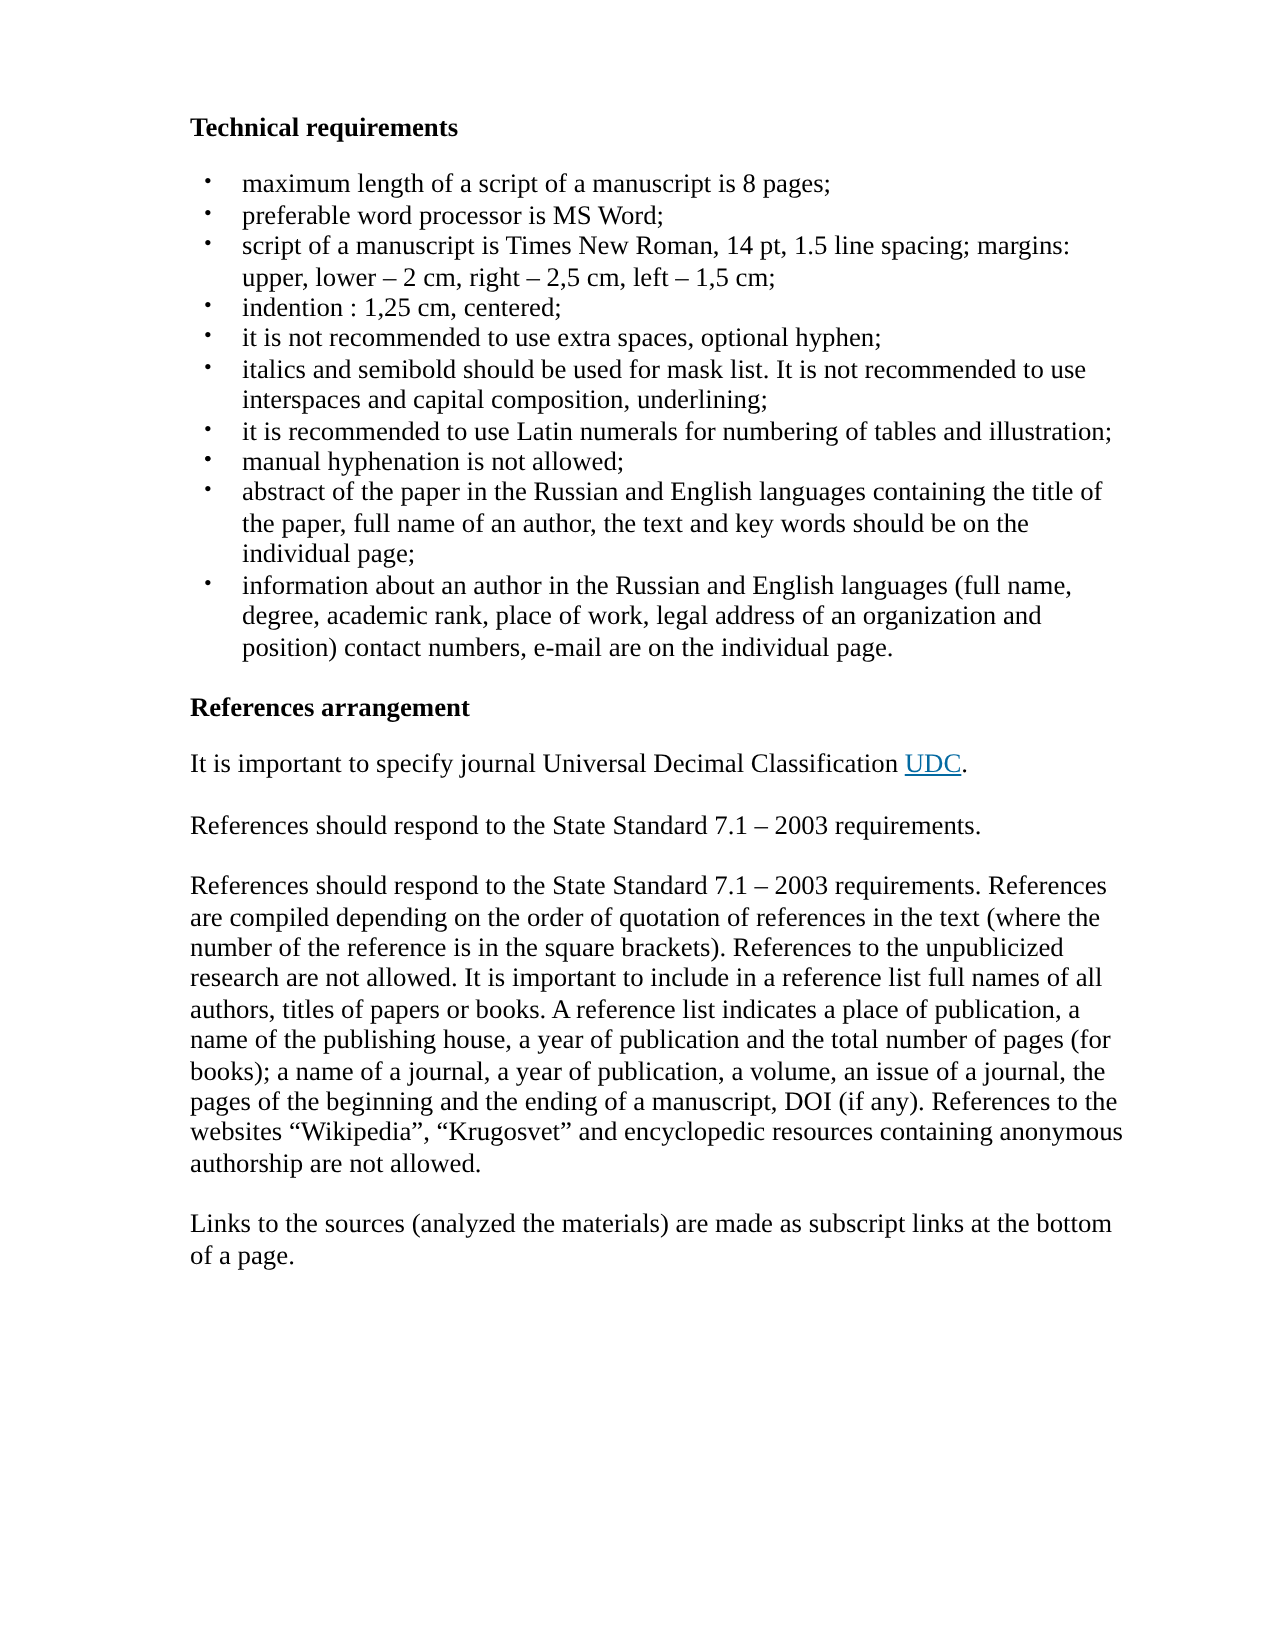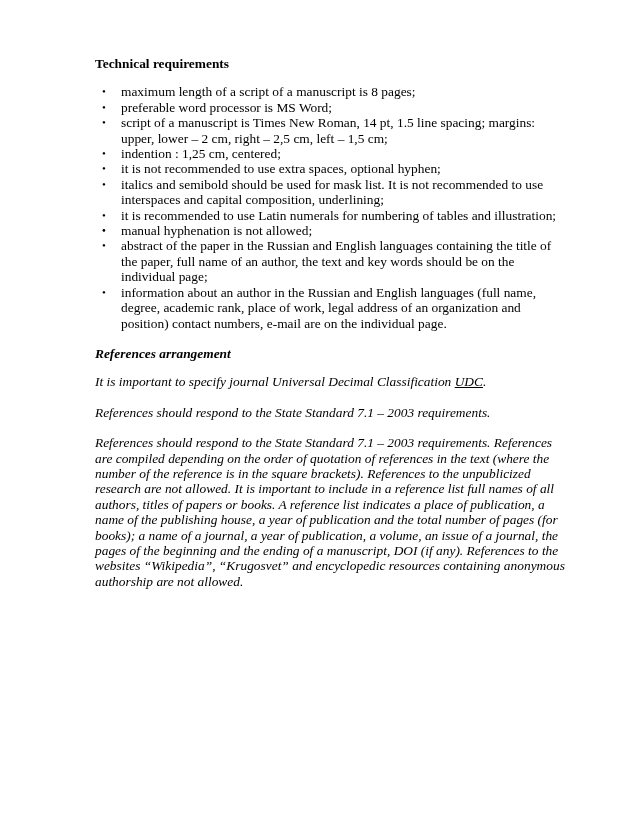--- a/index.html
+++ b/index.html
@@ -41,26 +41,25 @@
     ul.bullets li .bullet {
       position: absolute;
       left: -19px;
       top: 0;
       font-size: 11px;
     }
     p {
       margin: 0 0 15px 0;
     }
     a.link {
-      color: #000000;
+      color: #0369a1;
       text-decoration: underline;
     }
     .section-references {
       margin-top: 0;
-      font-style: italic;
     }
   </style>
 </head>
 <body>
 
 <div class="page">
 
   <h2>Technical requirements</h2>
 
   <ul class="bullets">
@@ -79,15 +78,16 @@
 
   <div class="section-references">
     <h2>References arrangement</h2>
 
     <p><span>It is important to specify journal Universal Decimal Classification </span><a class="link" href="#">UDC</a><span>.</span></p>
 
     <p>References should respond to the State Standard 7.1 – 2003 requirements.</p>
 
     <p>References should respond to the State Standard 7.1 – 2003 requirements. References are compiled depending on the order of quotation of references in the text (where the number of the reference is in the square brackets). References to the unpublicized research are not allowed. It is important to include in a reference list full names of all authors, titles of papers or books. A reference list indicates a place of publication, a name of the publishing house, a year of publication and the total number of pages (for books); a name of a journal, a year of publication, a volume, an issue of a journal, the pages of the beginning and the ending of a manuscript, DOI (if any). References to the websites “Wikipedia”, “Krugosvet” and encyclopedic resources containing anonymous authorship are not allowed.</p>
 
+    <p>Links to the sources (analyzed the materials) are made as subscript links at the bottom of a page.</p>
   </div>
 
 </div>
 
 </body></html>

